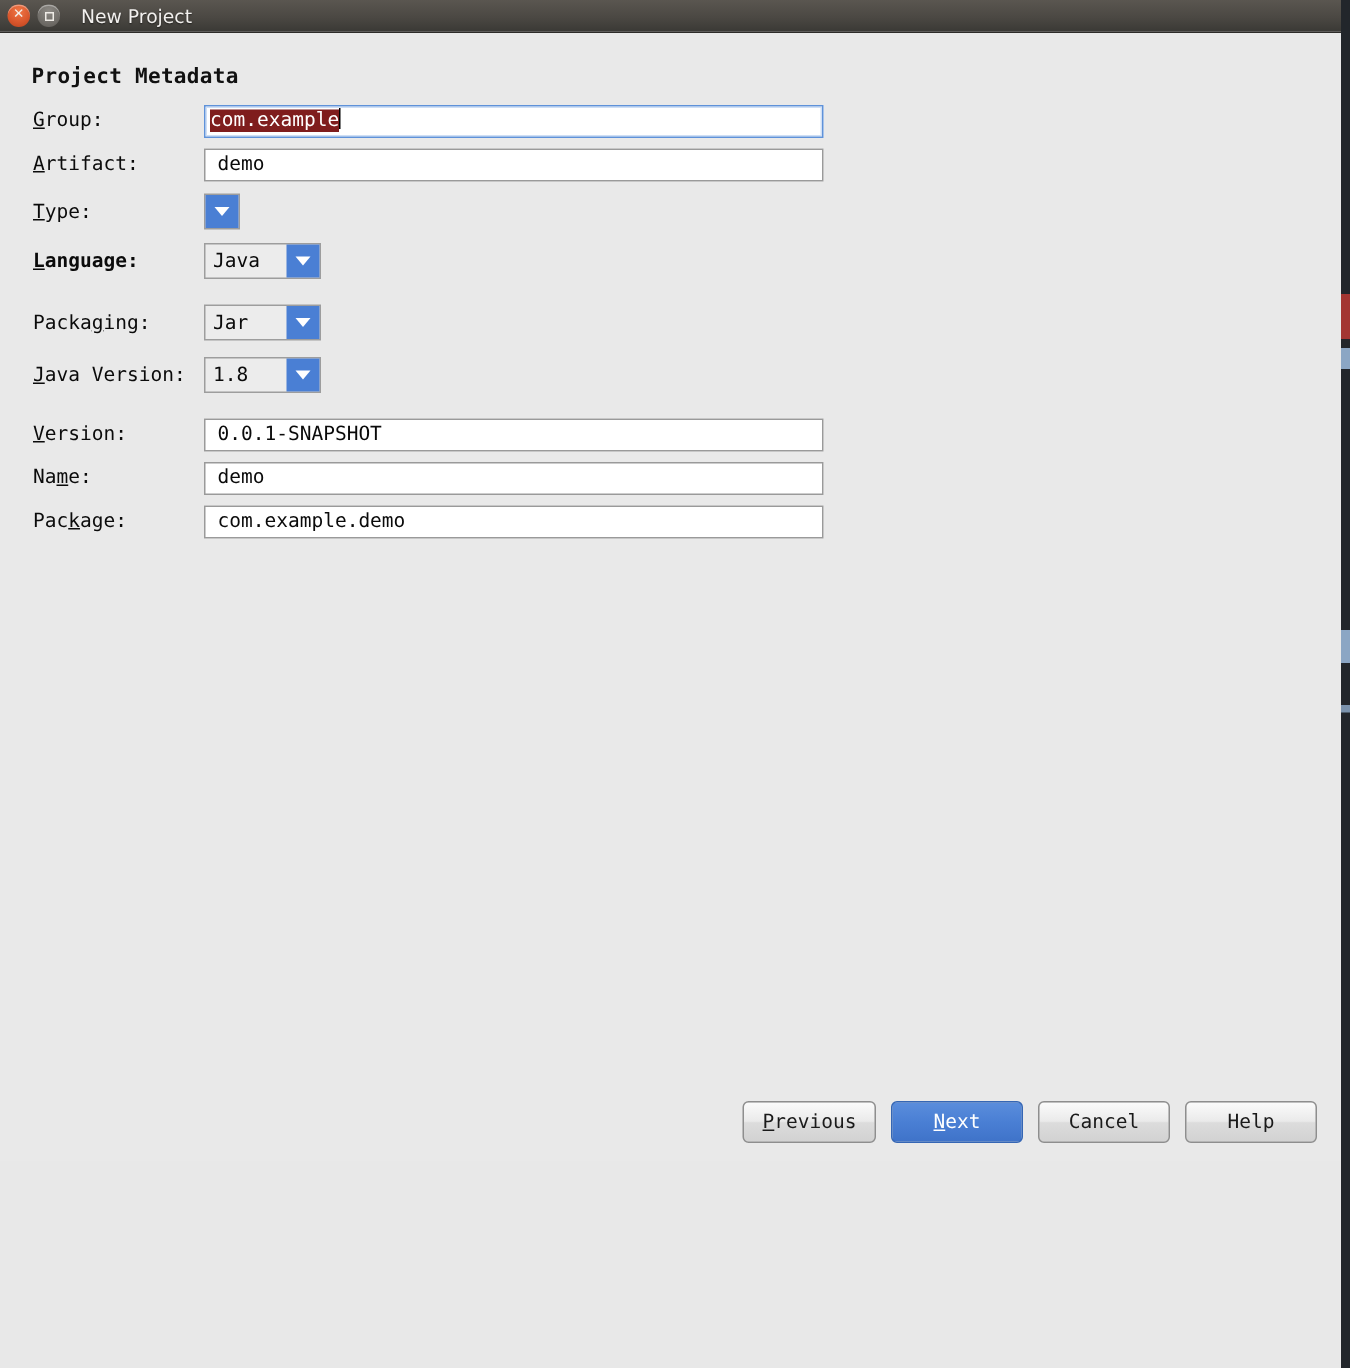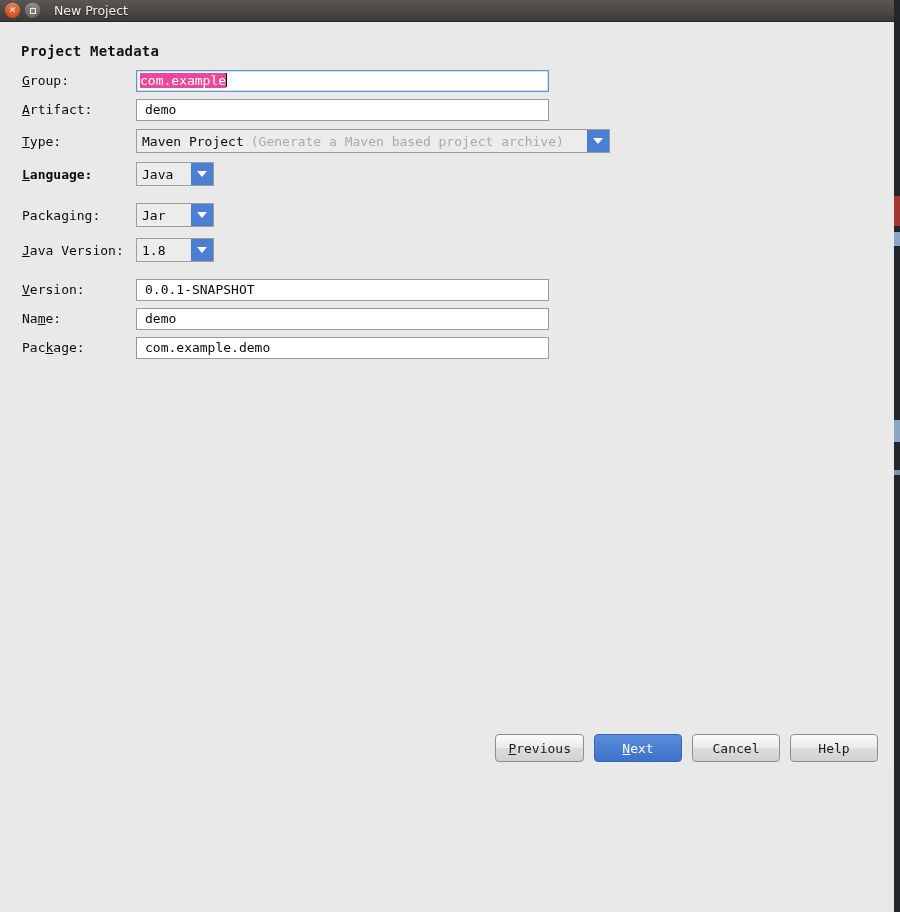--- a/index.html
+++ b/index.html
@@ -168,21 +168,21 @@
     display: block;
   }
   .textfield.w-wide { width: 413px; }
 
   .textfield.focused {
     border: 1px solid #5f92d9;
     box-shadow: 0 0 0 1px #cfdff5 inset;
     padding: 0 3px;
   }
   .sel {
-    background: #ec4899;
+    background: #7f1d1d;
     color: #ffffff;
   }
   .caret {
     display: inline-block;
     width: 1px;
     height: 14px;
     background: #000;
     vertical-align: -2px;
     margin-left: 0px;
   }
@@ -301,21 +301,20 @@
           <div class="label"><span></span><u>A</u><span>rtifact:</span></div>
           <div class="field-area">
             <div class="textfield w-wide">demo</div>
           </div>
         </div>
 
         <div class="row gap-before" style="height:26px;">
           <div class="label" style="height:26px;line-height:26px;"><span></span><u>T</u><span>ype:</span></div>
           <div class="field-area">
             <div class="combo wide">
-              <div class="combo-text"><span>Maven Project</span><span class="hint">(Generate a Maven based project archive)</span></div>
               <div class="arrow-btn">
                   <span class="tri"></span>
                 </div>
             </div>
           </div>
         </div>
 
         <div class="row" style="height:26px;">
           <div class="label" style="height:26px;line-height:26px;font-weight:bold;"><span></span><u>L</u><span>anguage:</span></div>
           <div class="field-area">

